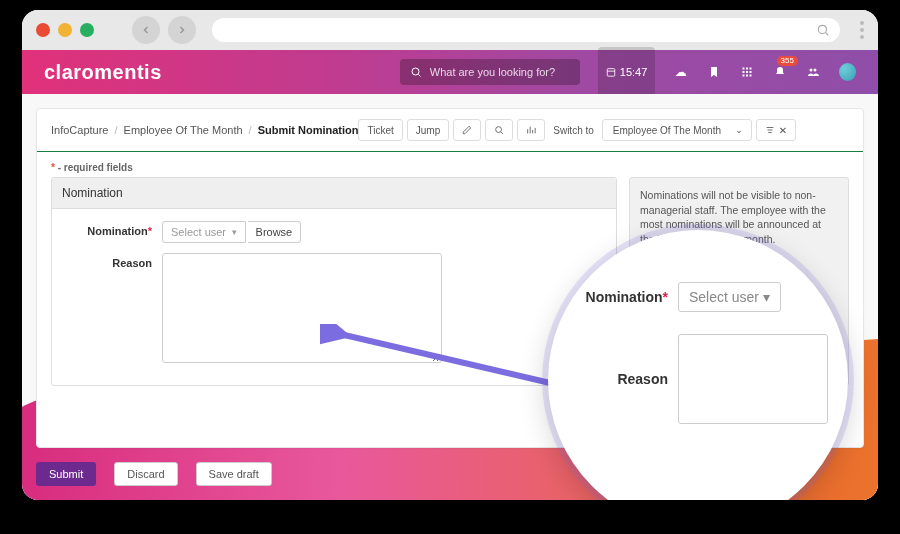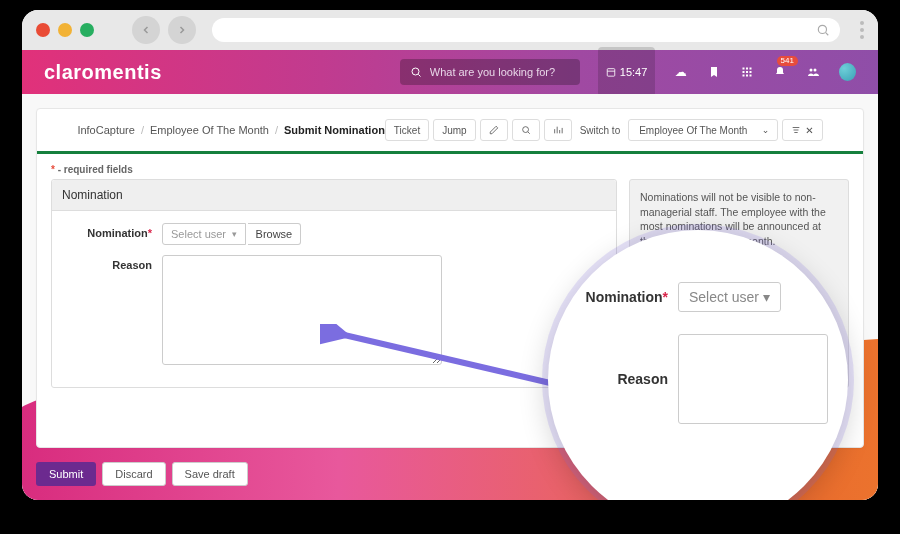--- a/index.html
+++ b/index.html
@@ -22,21 +22,21 @@
 .header-search input::placeholder { color:#e8d6e8; }
 .time-pill { background: rgba(0,0,0,0.15); border-radius:4px; padding:19px 8px; font-size:11px; display:flex; align-items:center; gap:4px; }
 .hicon { width:16px; height:16px; display:flex; align-items:center; justify-content:center; font-size:12px; position:relative; }
 .badge { position:absolute; top:-8px; right:-10px; background:#e74c3c; color:#fff; border-radius:8px; font-size:8px; padding:1px 4px; line-height:1; }
 .avatar { width:18px; height:18px; border-radius:50%; background: radial-gradient(circle at 30% 30%, #6ecfd9, #3aa0b5); }
 
 .content-wrap { position:relative; height: calc(100% - 84px); background: #f8f8f8; overflow:hidden; }
 .bg-sweep { position:absolute; bottom:-60px; left:-40px; width:140%; height:200px; background: linear-gradient(95deg, #d6267a 0%, #e8589c 30%, #ea6e2e 70%, #f28c2b 100%); transform: rotate(-4deg); border-top-left-radius: 80px; }
 
 .main-panel { position:absolute; top:14px; left:14px; right:14px; height: 340px; background:#fff; border:1px solid #e6e6e6; border-radius:4px; padding: 0; box-shadow: 0 1px 2px rgba(0,0,0,0.04); }
-.crumb-row { display:flex; align-items:center; justify-content:center; padding:10px 14px; border-bottom:3px solid #15803d; font-size:11px; color:#555; }
+.crumb-row { display:flex; align-items:center; justify-content:flex-start; padding:10px 14px; border-bottom:1px solid #15803d; font-size:11px; color:#555; }
 .breadcrumbs { display:flex; gap:6px; align-items:center; }
 .breadcrumbs .sep { color:#bbb; }
 .breadcrumbs .active { font-weight:600; color:#222; }
 .toolbar { display:flex; align-items:center; gap:4px; }
 .tb-btn { border:1px solid #ddd; background:#fff; border-radius:3px; padding:1px 8px; font-size:10px; color:#555; display:flex; align-items:center; gap:4px; height:22px; }
 .tb-select { border:1px solid #ddd; border-radius:3px; padding:3px 8px 3px 10px; font-size:10px; color:#555; height:22px; width:150px; display:flex; align-items:center; justify-content:space-between; }
 
 .req-note { padding:10px 14px 4px; font-size:10px; color:#666;font-weight:bold; }
 .req-note .ast { color:#e74c3c; }
 
@@ -47,21 +47,21 @@
 .frow { display:flex; margin-bottom:10px; }
 .flabel { width:100px; text-align:right; font-size:11px; font-weight:600; color:#333; padding-right:10px; padding-top:4px; }
 .ast { color:#d9254a; }
 .fctrl { display:flex; gap:2px; }
 .sel { border:1px solid #ccc; border-radius:3px 0 0 3px; padding:4px 8px; font-size:11px; color:#999; background:#fff; display:flex; align-items:center; gap:6px; }
 .browse { border:1px solid #ccc; border-left:none; border-radius:0 3px 3px 0; padding:4px 8px; font-size:11px; color:#444; background:#fff; }
 .reason-ta { width:280px; height:110px; border:1px solid #ccc; border-radius:3px; resize:both; font-size:11px; padding:4px; }
 
 .info-card { width:220px; background:#f1f1f1; border:1px solid #ddd; border-radius:3px; padding:10px; font-size:10.5px; color:#555; line-height:1.4; }
 
-.action-row { position:absolute; left:14px; right:14px; top:368px; display:flex; gap:6px; }
+.action-row { position:absolute; left:14px; right:14px; top:368px; display:flex; gap:18px; }
 .btn { border-radius:3px; padding:5px 12px; font-size:11px; border:1px solid transparent; cursor:pointer; }
 .btn-primary { background:#6c2a8f; color:#fff; }
 .btn-secondary { background:#fff; border-color:#ccc; color:#555; }
 
 .magnifier { position:absolute; right:30px; bottom:-30px; width:300px; height:300px; border-radius:50%; background:#fff; box-shadow: 0 0 0 6px rgba(120,100,220,0.18), 0 8px 30px rgba(0,0,0,0.2); overflow:hidden; }
 .mag-content { position:absolute; top:52px; left:14px; right:0; }
 .mag-row { display:flex; align-items:center; margin-bottom:22px; gap:10px; }
 .mag-label { font-size:14px; font-weight:700; color:#333; width:106px; text-align:right; }
 .mag-sel { border:1px solid #ccc; border-radius:3px; padding:6px 10px; color:#888; font-size:14px; }
 .arrow { position:absolute; left:298px; top:230px; width:280px; height:80px; pointer-events:none; }
@@ -134,21 +134,21 @@
           <rect x="17" y="10" width="4" height="4"></rect>
           <rect x="3" y="17" width="4" height="4"></rect>
           <rect x="10" y="17" width="4" height="4"></rect>
           <rect x="17" y="17" width="4" height="4"></rect>
         </svg>
     </div>
     <div class="hicon">
       <svg width="12" height="12" viewBox="0 0 24 24" fill="#fff">
           <path d="M12 2a6 6 0 00-6 6v5l-2 3h16l-2-3V8a6 6 0 00-6-6z"></path>
         </svg>
-      <span class="badge">541</span>
+      <span class="badge">355</span>
     </div>
     <div class="hicon">
       <svg width="14" height="12" viewBox="0 0 24 24" fill="#fff">
           <circle cx="8" cy="8" r="3"></circle>
           <circle cx="16" cy="8" r="3"></circle>
           <path d="M2 20c0-3 3-5 6-5s6 2 6 5"></path>
           <path d="M12 20c0-3 3-5 6-5s6 2 6 5"></path>
         </svg>
     </div>
     <div class="avatar"></div>

